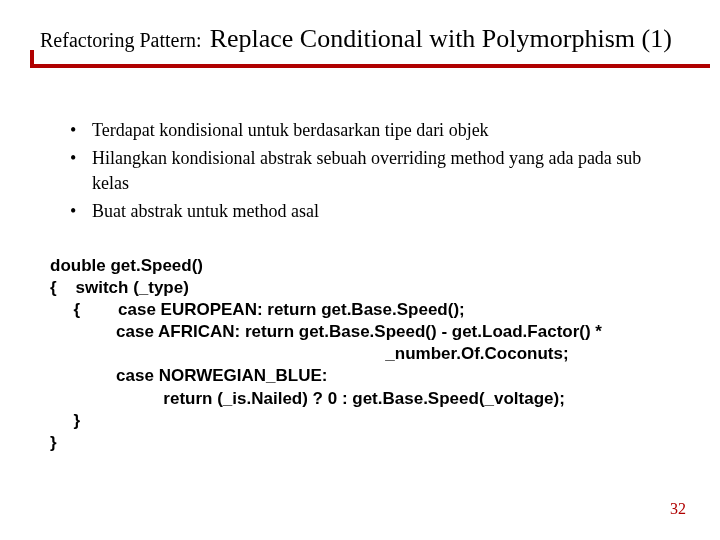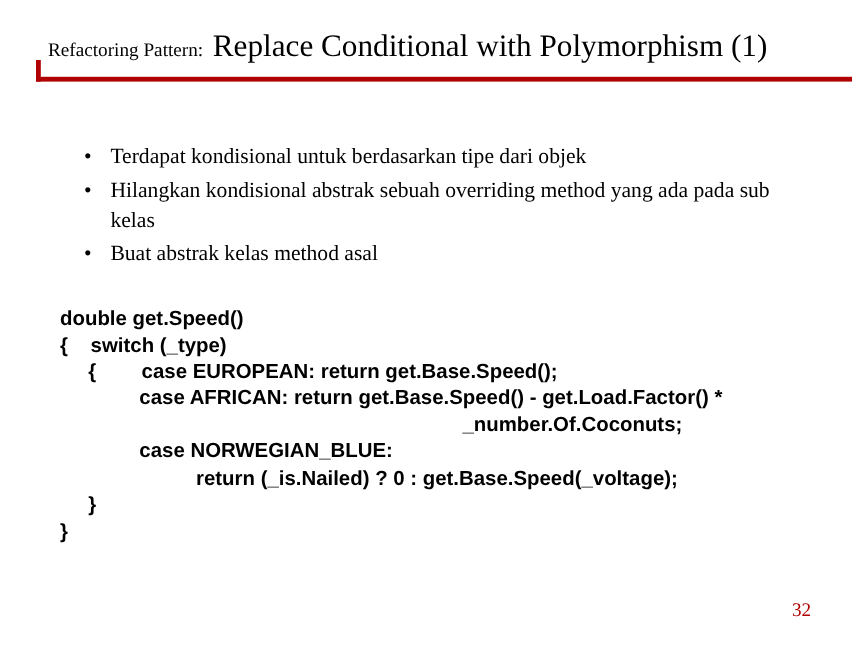--- a/index.html
+++ b/index.html
@@ -18,21 +18,21 @@
     position: relative;
     box-sizing: border-box;
   }
   .title-row {
     position: absolute;
     top: 24px;
     left: 40px;
     right: 20px;
   }
   .title-small {
-    font-size: 16px;
+    font-size: 20px;
     display: inline;
     vertical-align: baseline;
   }
   .title-large {
     font-size: 26px;
     display: inline;
     vertical-align: baseline;
     margin-left: 4px;
     margin-top: 29px;
   }
@@ -81,21 +81,21 @@
     right: 30px;
     font-family: Liberation Sans, sans-serif;
     font-weight: bold;
     font-size: 17px;
     line-height: 1.3;
     white-space: pre;
   }
   .pagenum {
     position: absolute;
     bottom: 22px;
-    right: 44px;
+    right: 34px;
     color: #b00000;
     font-size: 16px;
   }
 </style>
 </head>
 <body>
 
 <div class="slide">
 
   <div class="title-row">
@@ -112,21 +112,21 @@
     <div class="item">
       <div class="dot">•</div>
       <div class="txt">Terdapat kondisional untuk berdasarkan tipe dari objek</div>
     </div>
     <div class="item">
       <div class="dot">•</div>
       <div class="txt">Hilangkan kondisional abstrak sebuah overriding method yang ada pada sub kelas</div>
     </div>
     <div class="item">
       <div class="dot">•</div>
-      <div class="txt">Buat abstrak kelas method asal</div>
+      <div class="txt">Buat abstrak untuk method asal</div>
     </div>
   </div>
 
   <div class="code">double get.Speed()
 {    switch (_type)
      {        case EUROPEAN: return get.Base.Speed();
               case AFRICAN: return get.Base.Speed() - get.Load.Factor() *
                                                                        _number.Of.Coconuts;
               case NORWEGIAN_BLUE:
                         return (_is.Nailed) ? 0 : get.Base.Speed(_voltage);

